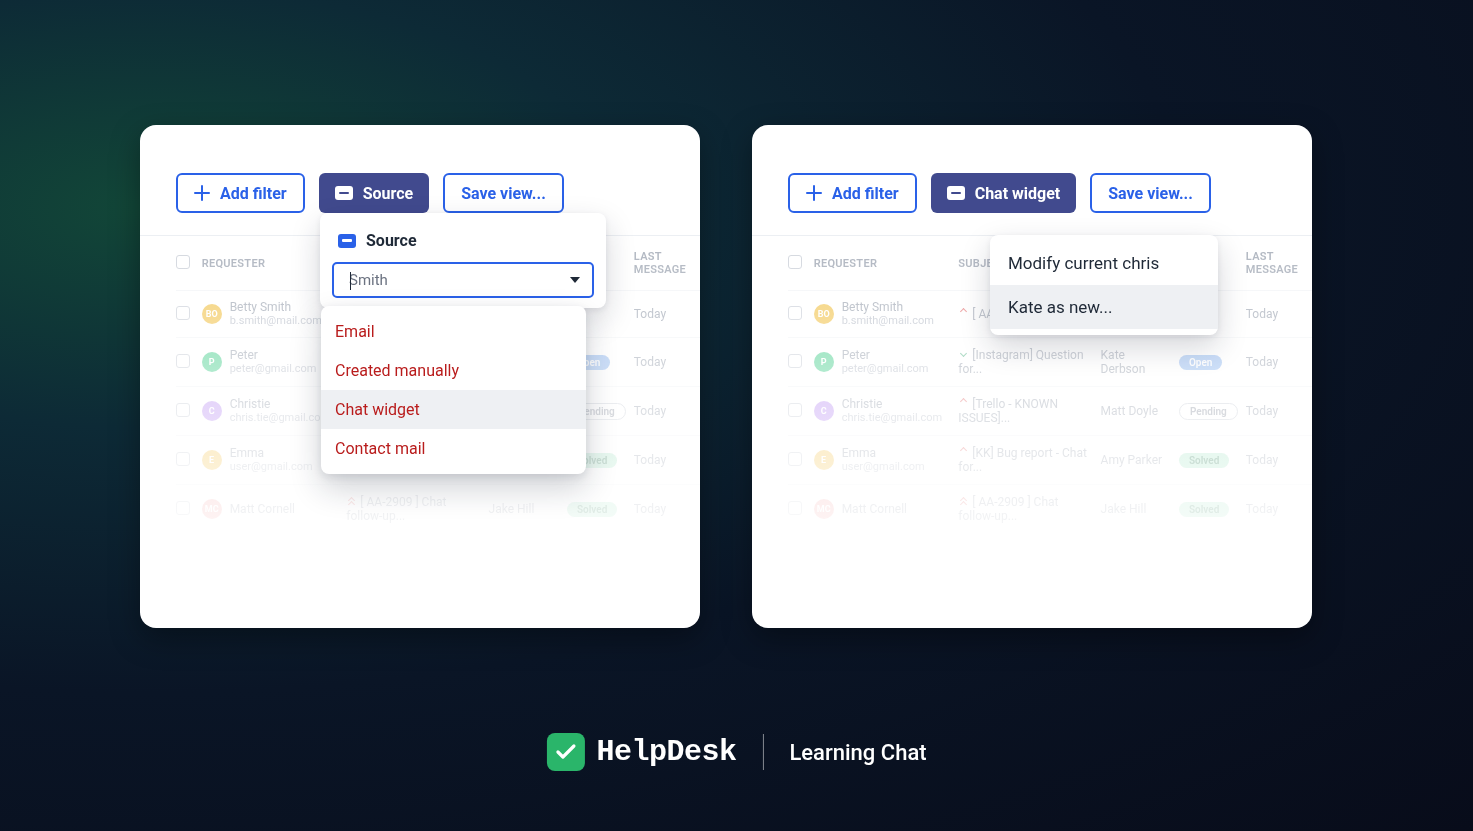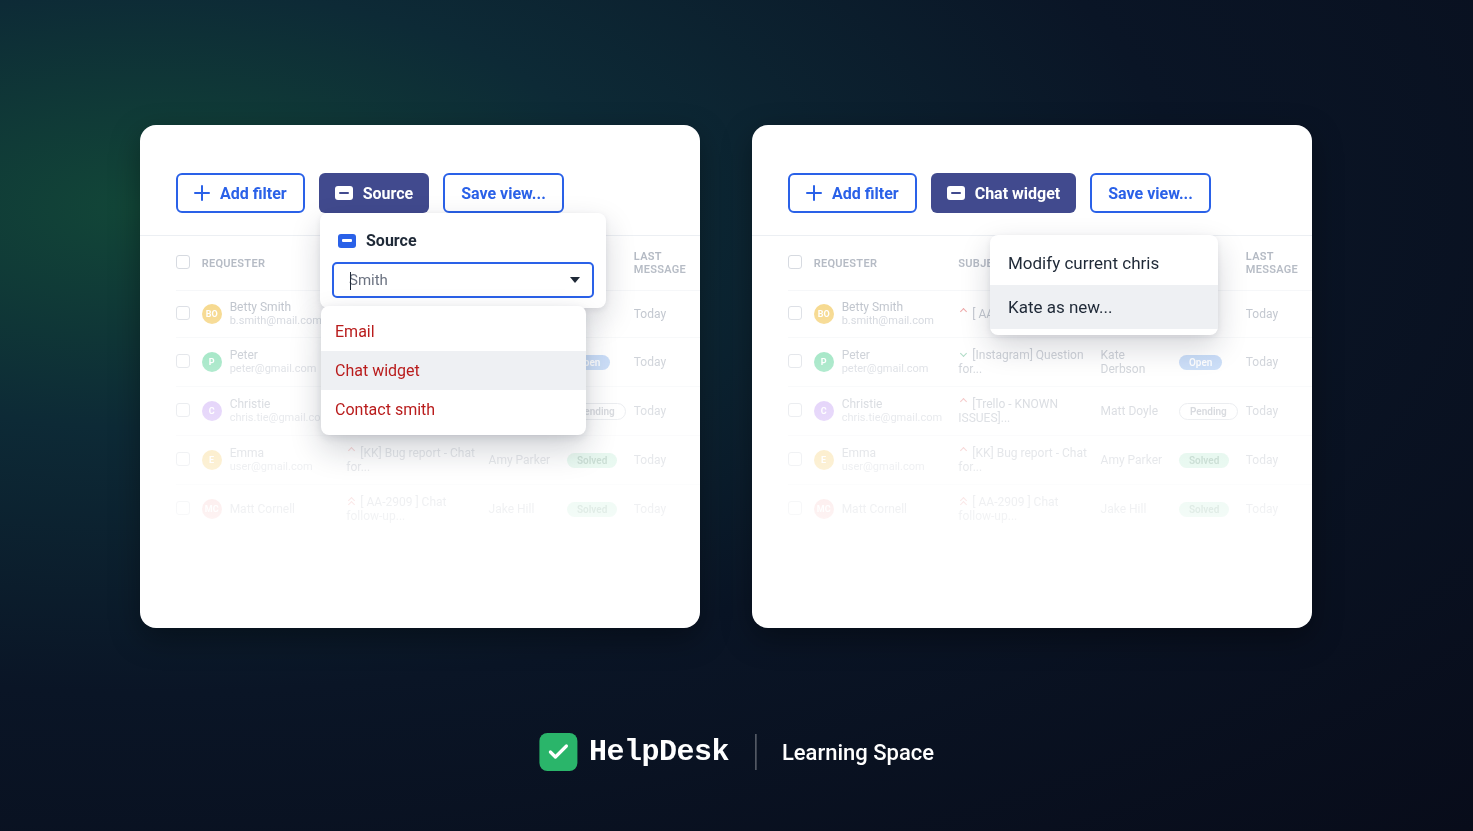--- a/index.html
+++ b/index.html
@@ -407,33 +407,34 @@
     <span>Source</span>
   </div>
   <div class="select-box">
     <span class="cursor"></span>
     <span>Smith</span>
     <span class="caret-down"></span>
   </div>
 </div>
 <div class="dropdown" id="source-dropdown">
     <div class="opt">Email</div>
+    <div class="opt">Created manually</div>
     <div class="opt hover">Chat widget</div>
-    <div class="opt">Contact smith</div>
+    <div class="opt">Contact mail</div>
   </div>
 
 <div class="popover saveview" id="saveview-pop">
     <div class="opt">Modify current chris</div>
     <div class="opt hover">Kate as new...</div>
   </div>
 
 <div class="brand">
   <div class="logo">
     <span class="logo-mark">
       <svg viewBox="0 0 24 24" fill="none">
           <path d="M4 12 l5 5 L20 6" stroke="#fff" stroke-width="3.2" stroke-linecap="round" stroke-linejoin="round"></path>
         </svg>
     </span>
     <span class="logo-text">HelpDesk</span>
   </div>
   <div class="divider"></div>
-  <div class="subtitle">Learning Space</div>
+  <div class="subtitle">Learning Chat</div>
 </div>
 
 </body></html>

